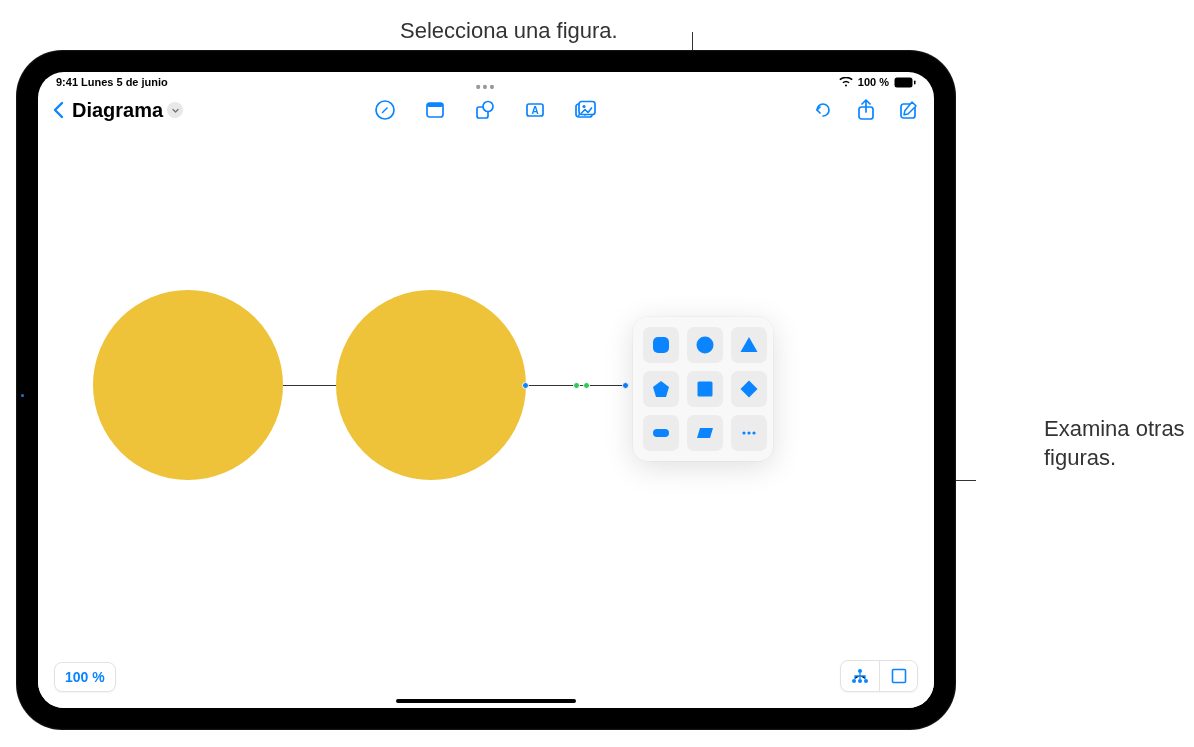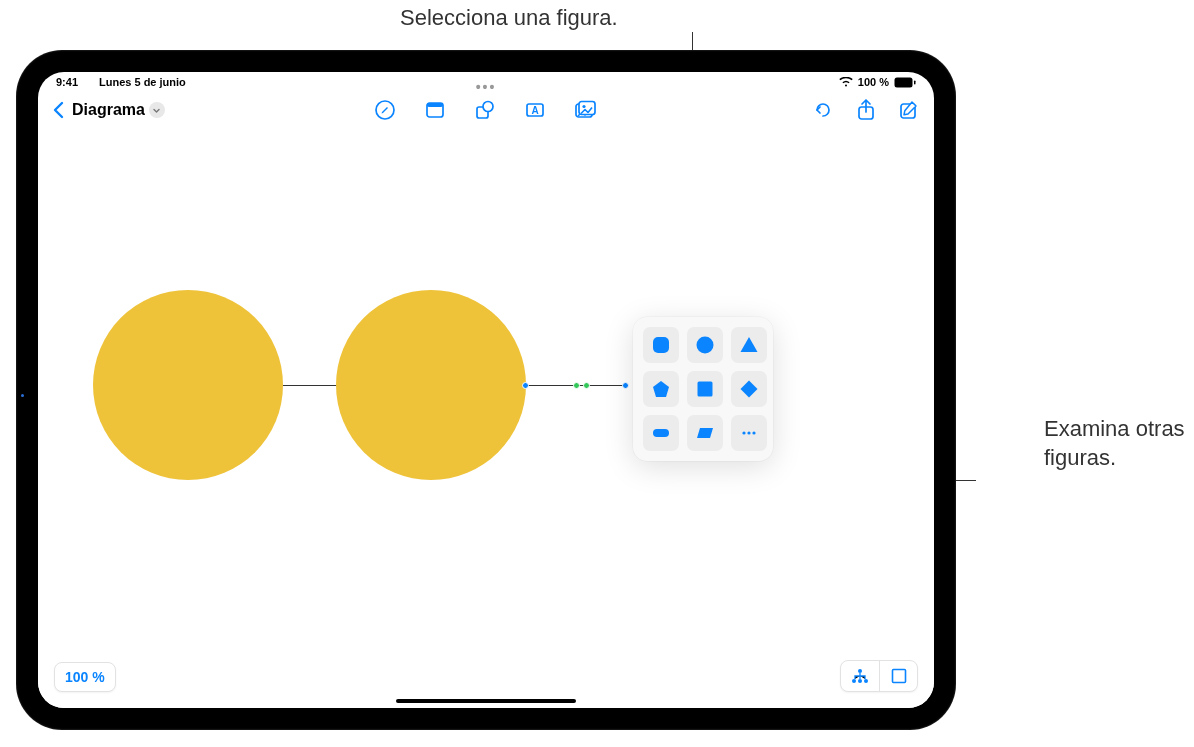--- a/index.html
+++ b/index.html
@@ -13,21 +13,21 @@
     }
 
     
     .callout {
       position: absolute;
       font-size: 22px;
       color: #333;
       line-height: 1.3;
     }
     .callout-top {
-      top: 4px;
+      top: 17px;
       left: 400px;
       text-align: center;
     }
     .callout-right {
       top: 415px;
       left: 1044px;
     }
     .callout-line {
       position: absolute;
       background: #333;
@@ -69,21 +69,21 @@
       display: flex;
       justify-content: space-between;
       align-items: center;
       padding: 4px 18px 2px;
       font-size: 11px;
       font-weight: 600;
       color: #000;
     }
     .status-left {
       display: flex;
-      gap: 21px;
+      gap: 3px;
       align-items: center;
     }
     .status-date { font-weight: 700; }
     .status-center {
       position: absolute;
       left: 50%;
       transform: translateX(-50%);
       top: 7px;
       font-size: 14px;
       letter-spacing: 2px;
@@ -101,21 +101,21 @@
     .app-toolbar {
       display: flex;
       align-items: center;
       padding: 6px 14px 10px;
       position: relative;
       height: 44px;
     }
     .toolbar-left { display: flex; align-items: center; gap: 4px; }
     .back-btn { color: #0a84ff; }
     .doc-title {
-      font-size: 16px;
+      font-size: 20px;
       font-weight: 600;
       color: #000;
       margin-left: 4px;
       display: flex;
       align-items: center;
       gap: 4px;
     }
     .chevron-circle {
       width: 16px; height: 16px;
       border-radius: 50%;

